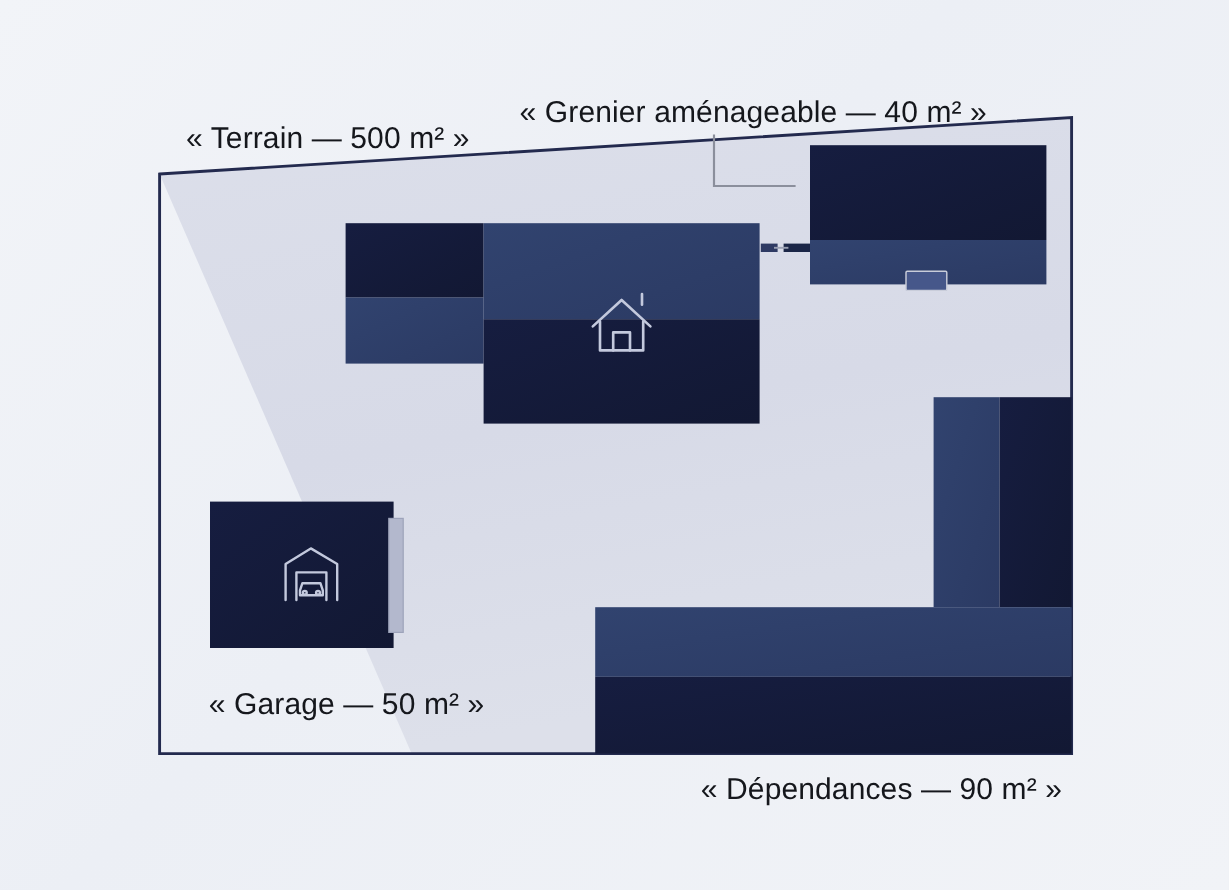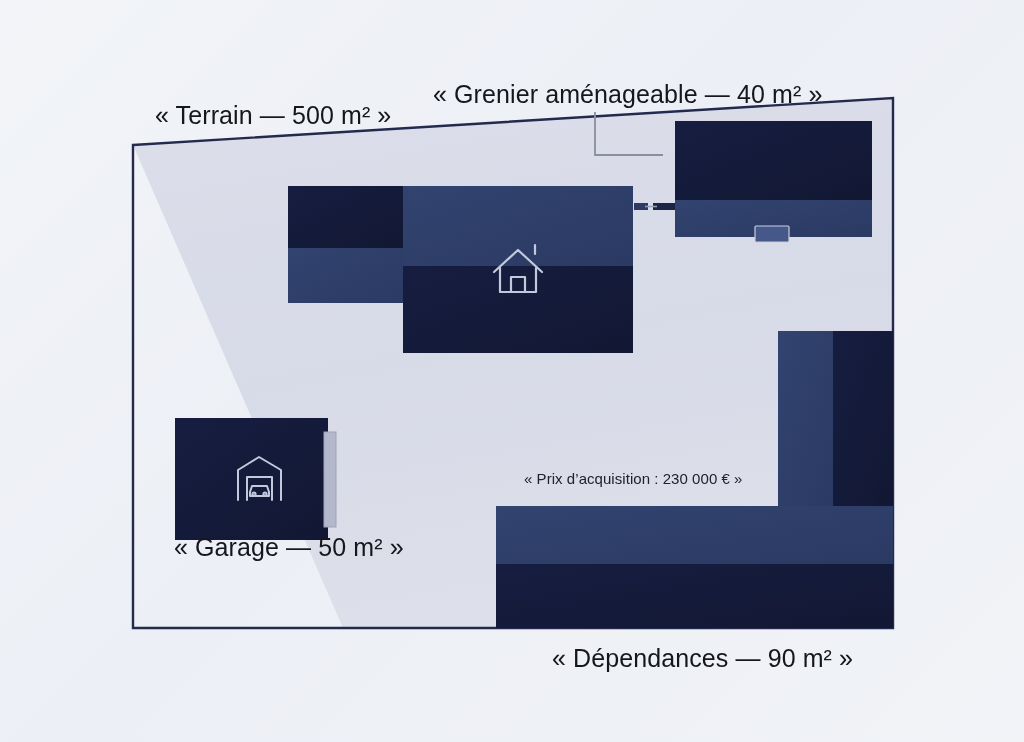--- a/index.html
+++ b/index.html
@@ -42,23 +42,23 @@
   }
   .label.small {
     font-size: 15px;
     color: #20232b;
     letter-spacing: 0.05px;
   }
 
   #label-terrain  { left: 155px; top: 100px; }
   #label-grenier  { left: 433px; top: 79px;  }
   #label-maison   { left: 386px; top: 367px; }
-  #label-garage   { left: 174px; top: 532px; text-align: center; }
+  #label-garage   { left: 174px; top: 572px; text-align: center; }
   #label-prix     { left: 524px; top: 470px; }
-  #label-depend   { left: 552px; top: 643px; text-align: center; }
+  #label-depend   { left: 584px; top: 643px; text-align: center; }
 </style>
 </head>
 <body>
 
 <div id="stage">
 
   <svg id="plan" viewBox="0 0 1024 742">
     <defs>
       <linearGradient id="gTerrain" x1="0" y1="0" x2="0.25" y2="1">
         <stop offset="0%" stop-color="#dcdfea"></stop>
@@ -133,17 +133,16 @@
     </g>
   </svg>
 
   <div class="label" id="label-terrain">« Terrain — 500 m² »</div>
 
   <div class="label" id="label-grenier">« Grenier aménageable — 40 m² »</div>
 
 
   <div class="label" id="label-garage">« Garage — 50 m² »</div>
 
-  <div class="label small" id="label-prix">« Prix d’acquisition : 230 000 € »</div>
 
   <div class="label" id="label-depend">« Dépendances — 90 m² »</div>
 
 </div>
 
 </body></html>

